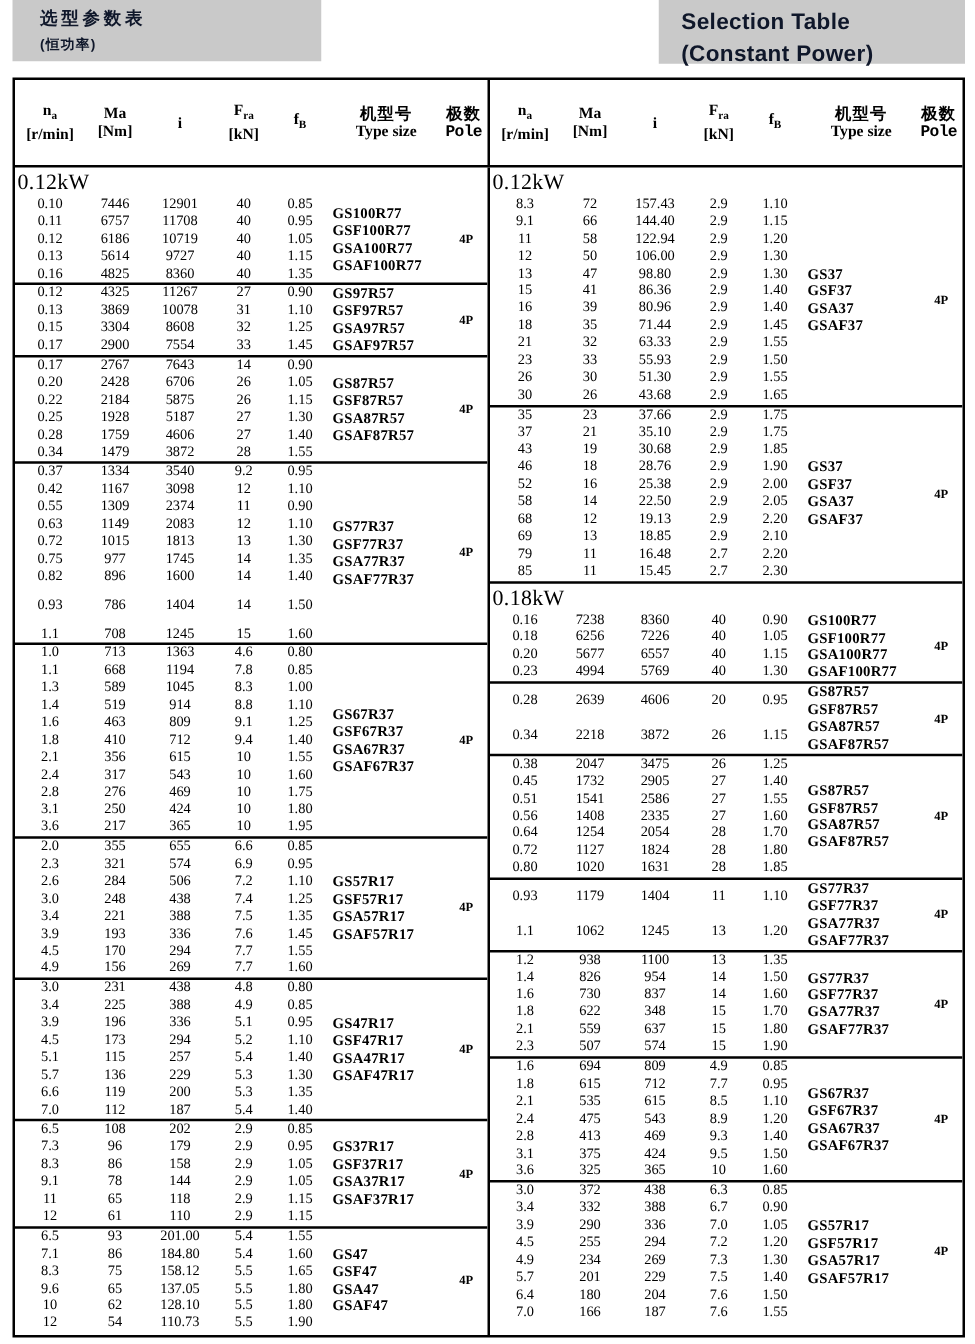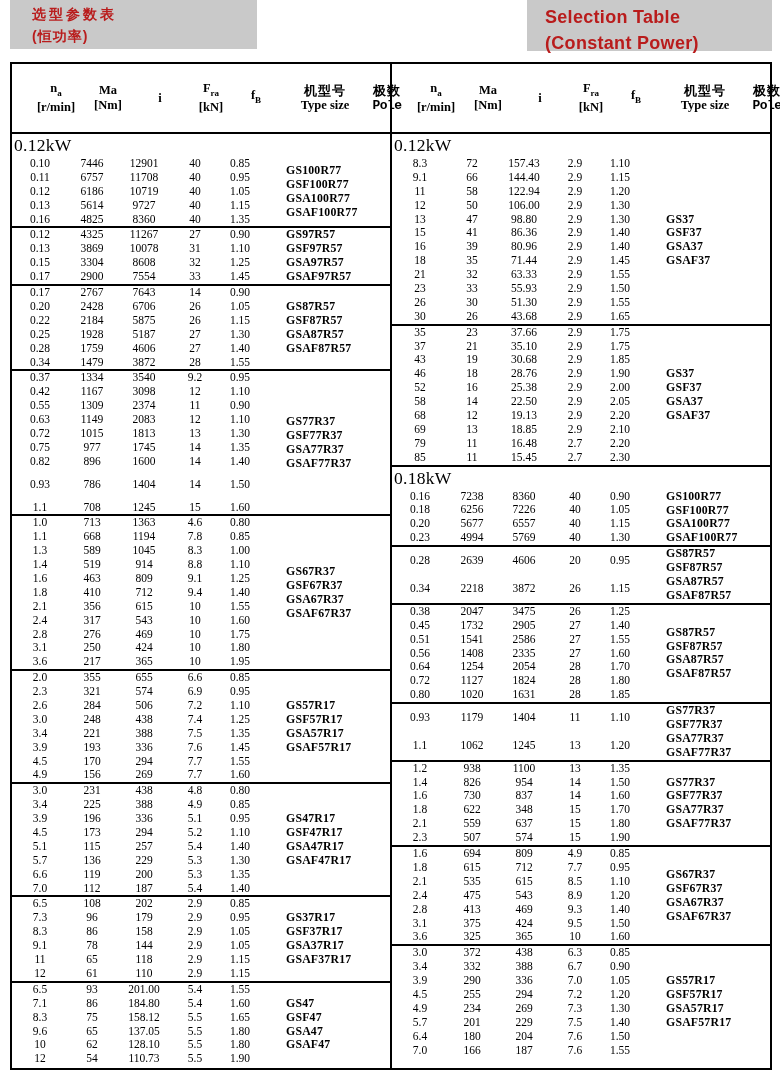--- a/index.html
+++ b/index.html
@@ -5,62 +5,61 @@
   html,body { margin:0; padding:0; }
   body {
     width:780px; height:1075px;
     background:#ffffff; color:#000;
     font-family:"Liberation Serif", serif;
     position:relative; overflow:hidden;
   }
 
   
   .bar {
-    position:absolute; top:0; background:#c9c9c9; color:#b91c1c;
+    position:absolute; top:0; background:#c9c9c9; color:#0f172a;
     font-family:"Liberation Sans", sans-serif; font-weight:bold;
     box-sizing:border-box;
   }
   .bar-cn { left:10px; width:247px; height:49px; padding:6px 0 0 22px; font-size:14px; letter-spacing:3px; }
-  .bar-cn .l2 { font-size:14px; letter-spacing:1px; margin-top:4px; }
+  .bar-cn .l2 { font-size:11px; letter-spacing:1px; margin-top:4px; }
   .bar-en { left:527px; width:245px; height:51px; padding:7px 0 0 18px; font-size:18px; letter-spacing:0.3px; }
   .bar-en .l2 { margin-top:5px; }
 
   
   .sheet {
     position:absolute; left:10px; top:62px; width:762px; height:1008px;
     border:2.5px solid #000; box-sizing:border-box;
     display:flex; flex-direction:column; background:#fff;
   }
 
   
   .thead { display:flex; height:68px; border-bottom:2px solid #000; flex:none; }
   .ph {
     flex:1 1 0; min-width:0;
     display:grid; grid-template-columns:56px 48px 56px 46px 44px 94px 30px;
     align-items:center;
-    padding-left:16px;
   }
   .ph + .ph { border-left:2px solid #000; }
   .hc { text-align:center; font-weight:bold; font-size:12.5px; line-height:15px; }
   .hc sub { font-size:9px; }
   .cjk { font-family:"Liberation Sans", sans-serif; font-size:13px; letter-spacing:1px; }
   .mono { font-family:"Liberation Mono", monospace; font-size:13px; font-weight:bold; letter-spacing:-0.5px; }
 
   
   .tbody { display:flex; flex:1 1 auto; min-height:0; }
   .panel { flex:1 1 0; min-width:0; display:flex; flex-direction:column; overflow:hidden; }
   .panel + .panel { border-left:2px solid #000; }
 
   .section + .section { border-top:2px solid #000; }
   .power {
     font-size:17.5px; font-weight:normal; line-height:23px;
     padding-left:2px; letter-spacing:0.3px;
   }
 
-  .block { display:flex;gap:20px; }
+  .block { display:flex; }
   .block + .block { border-top:2px solid #000; }
   .nums { width:250px; flex:none; }
   .row { display:grid; grid-template-columns:56px 48px 56px 46px 44px; height:13.9px; }
   .row.sp { margin-top:9px; }
   .block.tall .row { height:27.8px; align-items:center; }
   .c { text-align:center; font-size:11.5px; line-height:13.9px; white-space:nowrap; }
   .types { width:94px; flex:none; display:flex; flex-direction:column; justify-content:center; padding-left:4px; box-sizing:border-box; }
   .tline { font-weight:bold; font-size:11.8px; line-height:13.9px; white-space:nowrap; letter-spacing:0.2px; }
   .pole {
     flex:1; display:flex; align-items:center; justify-content:center;

